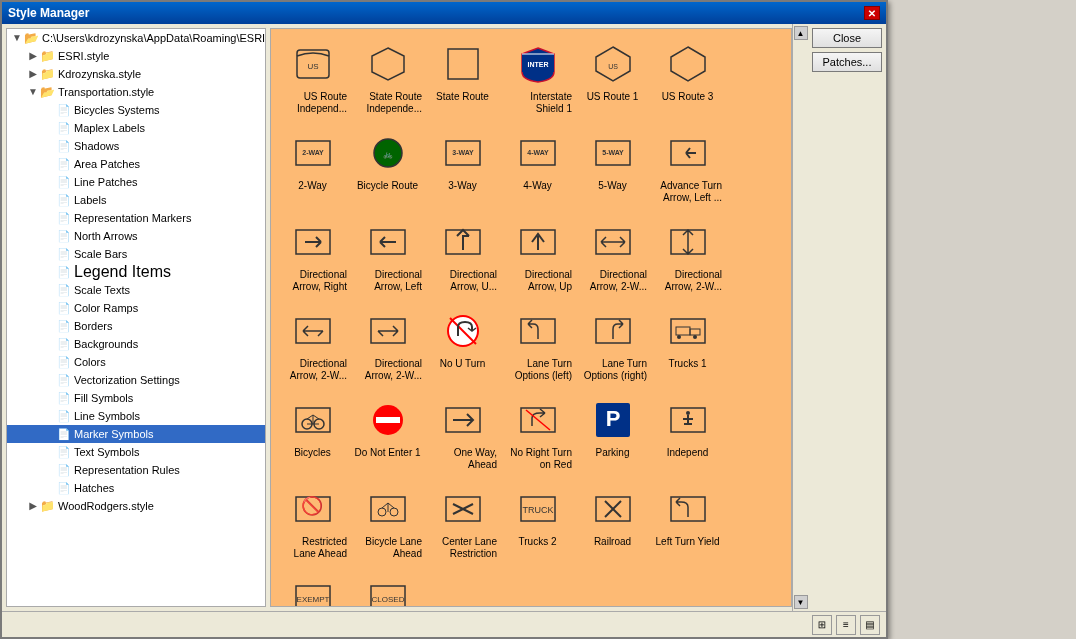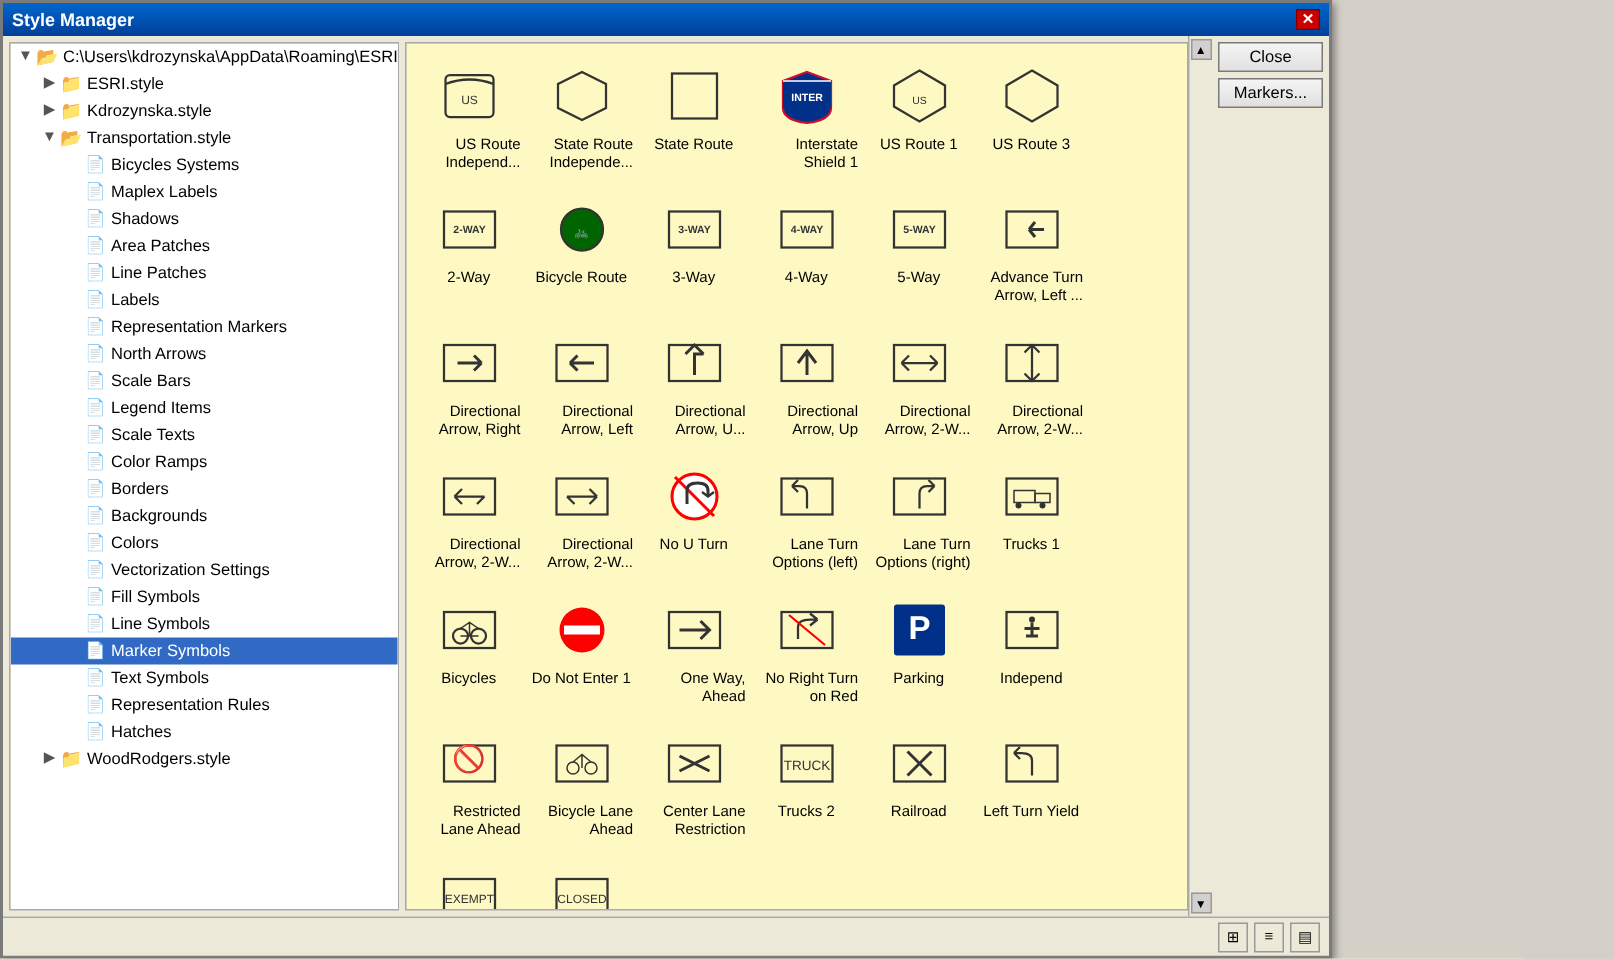--- a/index.html
+++ b/index.html
@@ -73,21 +73,21 @@
       display: inline-flex;
       align-items: center;
       justify-content: center;
       margin-right: 2px;
       flex-shrink: 0;
     }
     .folder-icon { color: #f5b800; font-size: 12px; }
     
     .right-panel {
       flex: 1;
-      background: #fef9c3;
+      background: #fdba74;
       border: 1px solid #aaa;
       margin: 4px 0 4px 4px;
       overflow-y: auto;
       overflow-x: hidden;
     }
     .symbols-grid {
       display: flex;
       flex-wrap: wrap;
       padding: 4px;
       gap: 0;
@@ -257,21 +257,21 @@
             <span style="font-size:11px;">North Arrows</span>
           </div>
           <div class="tree-item" style="padding-left: 36px;">
             <span class="expander">&nbsp;</span>
             <span class="icon" style="font-size:11px;">📄</span>
             <span style="font-size:11px;">Scale Bars</span>
           </div>
           <div class="tree-item" style="padding-left: 36px;">
             <span class="expander">&nbsp;</span>
             <span class="icon" style="font-size:11px;">📄</span>
-            <span style="font-size:11px;">Legend Items</span>
+            <span style="font-size:16px;">Legend Items</span>
           </div>
           <div class="tree-item" style="padding-left: 36px;">
             <span class="expander">&nbsp;</span>
             <span class="icon" style="font-size:11px;">📄</span>
             <span style="font-size:11px;">Scale Texts</span>
           </div>
           <div class="tree-item" style="padding-left: 36px;">
             <span class="expander">&nbsp;</span>
             <span class="icon" style="font-size:11px;">📄</span>
             <span style="font-size:11px;">Color Ramps</span>
@@ -699,21 +699,21 @@
     </div>
 
     <div class="scrollbar-area">
       <div style="width:14px;height:14px;background:#d0d0d0;border:1px solid #999;margin-top:2px;display:flex;align-items:center;justify-content:center;font-size:8px;">▲</div>
       <div style="flex:1;"></div>
       <div style="width:14px;height:14px;background:#d0d0d0;border:1px solid #999;margin-bottom:2px;display:flex;align-items:center;justify-content:center;font-size:8px;">▼</div>
     </div>
 
     <div class="right-buttons">
       <button class="btn">Close</button>
-      <button class="btn">Markers...</button>
+      <button class="btn">Patches...</button>
     </div>
 
   </div>
 
   <div class="bottom-bar">
     <div class="view-btn">⊞</div>
     <div class="view-btn">≡</div>
     <div class="view-btn">▤</div>
   </div>
 </div>

